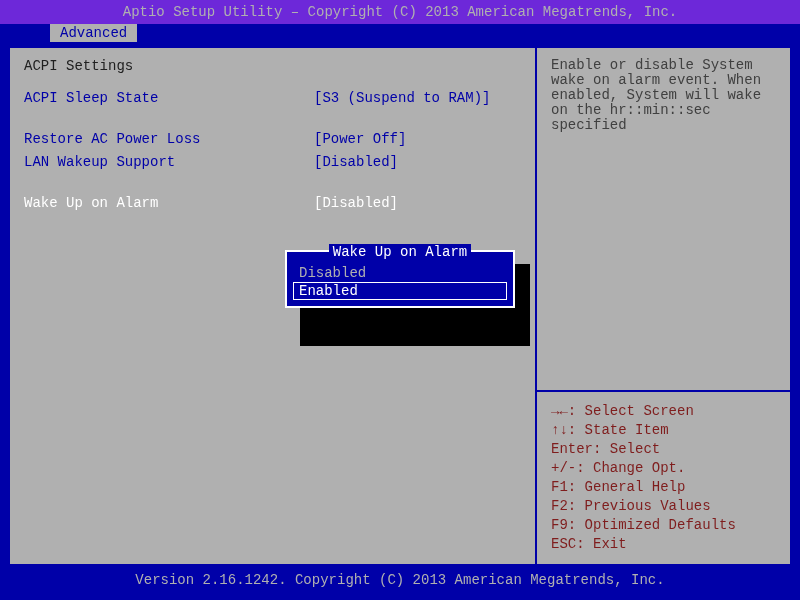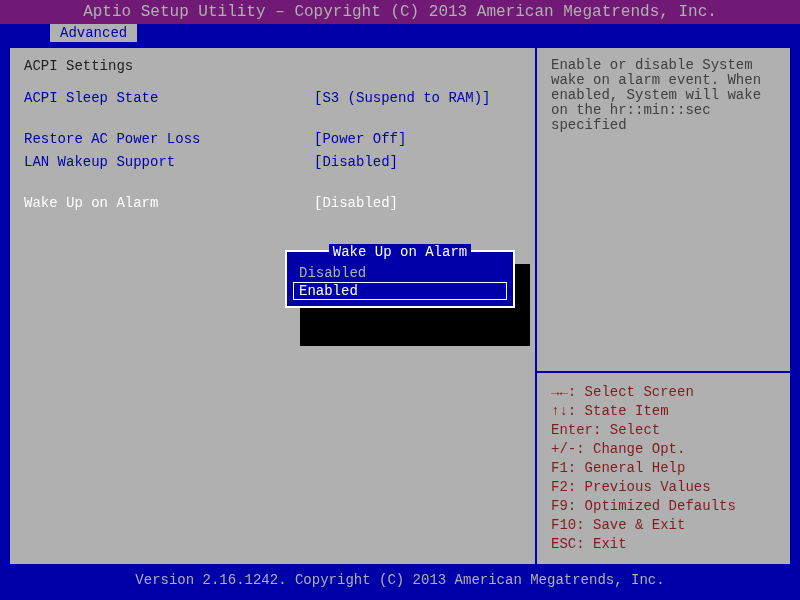--- a/index.html
+++ b/index.html
@@ -11,25 +11,25 @@
       width: 800px;
       height: 600px;
       background: #0000a8;
       font-family: 'Courier New', monospace;
       font-size: 14px;
       overflow: hidden;
       position: relative;
     }
     .header {
       height: 24px;
-      background: #701a75;
+      background: #6d28d9;
       color: #b0b0b0;
       text-align: center;
       line-height: 24px;
-      font-size: 16px;
+      font-size: 14px;
     }
     .tab-row {
       height: 22px;
       background: #0000a8;
       padding-left: 50px;
     }
     .tab {
       display: inline-block;
       background: #b0b0b0;
       color: #0000a8;
@@ -189,21 +189,20 @@
     <div class="help-spacer"></div>
     <hr class="divider">
     <div class="key-hints">
       <div>→←: Select Screen</div>
       <div>↑↓: State Item</div>
       <div>Enter: Select</div>
       <div>+/-: Change Opt.</div>
       <div>F1: General Help</div>
       <div>F2: Previous Values</div>
       <div>F9: Optimized Defaults</div>
-      <div>F10: Save &amp; Exit</div>
       <div>ESC: Exit</div>
     </div>
   </div>
 </div>
 
 <div class="popup-shadow"></div>
 <div class="popup">
   <div class="popup-title"><span>Wake Up on Alarm</span></div>
   <div class="popup-option">Disabled</div>
   <div class="popup-option highlighted">Enabled</div>

